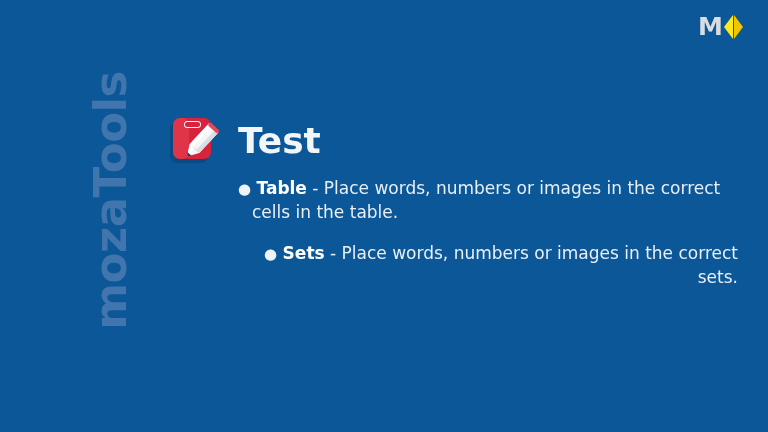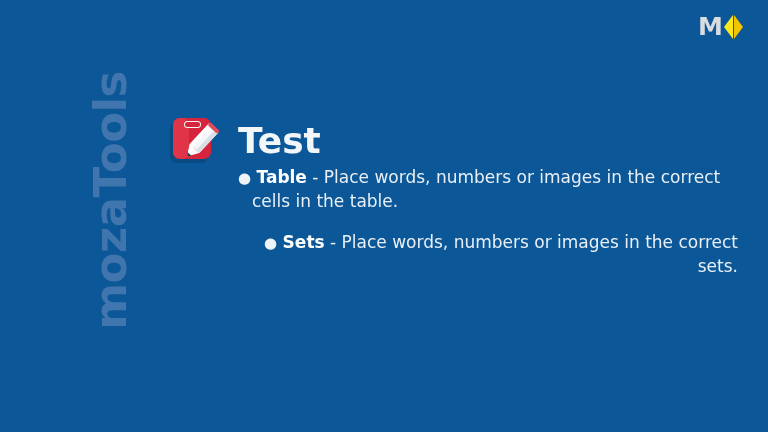--- a/index.html
+++ b/index.html
@@ -121,21 +121,21 @@
     font-size: 36px;
     font-weight: bold;
     color: #f3f6f8;
     line-height: 44px;
     margin-left: 14px;
     margin-top: 7px;
     white-space: nowrap;
   }
 
   #bullets {
-    margin-top: 0;
+    margin-top: 11px;
     margin-left: 70px;
     width: 500px;
   }
   .bullet-item {
     font-family: "DejaVu Sans", sans-serif;
     font-size: 17px;
     color: #eef3f7;
     line-height: 23px;
     margin-bottom: 18px;
     text-indent: -14px;

